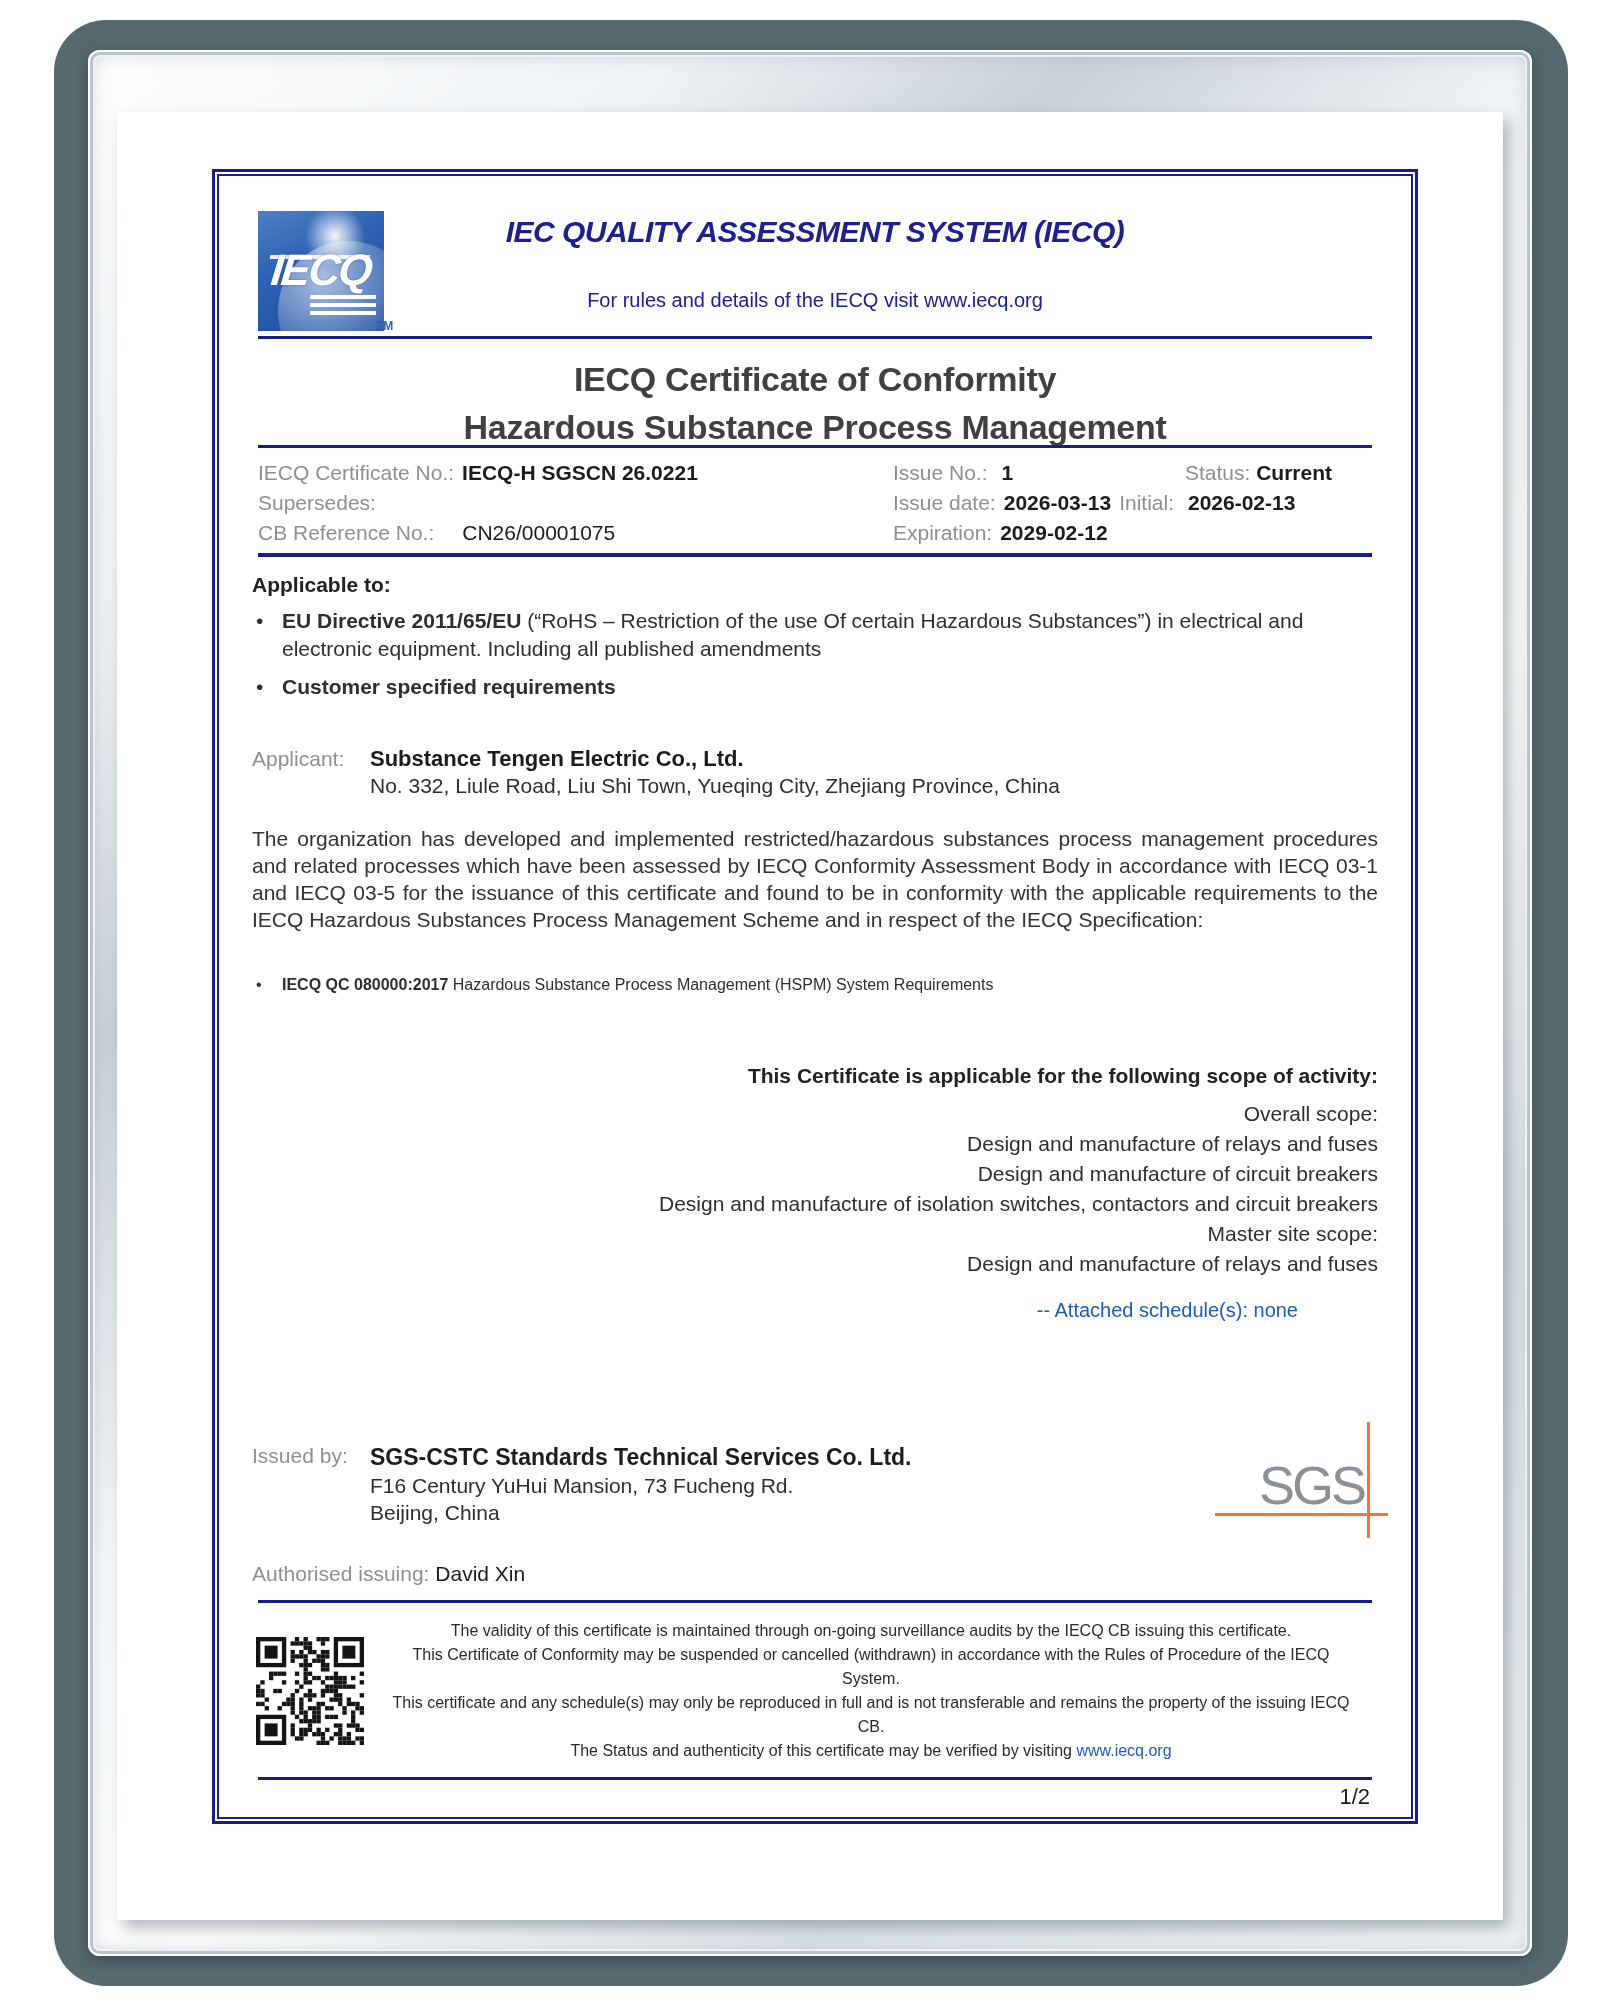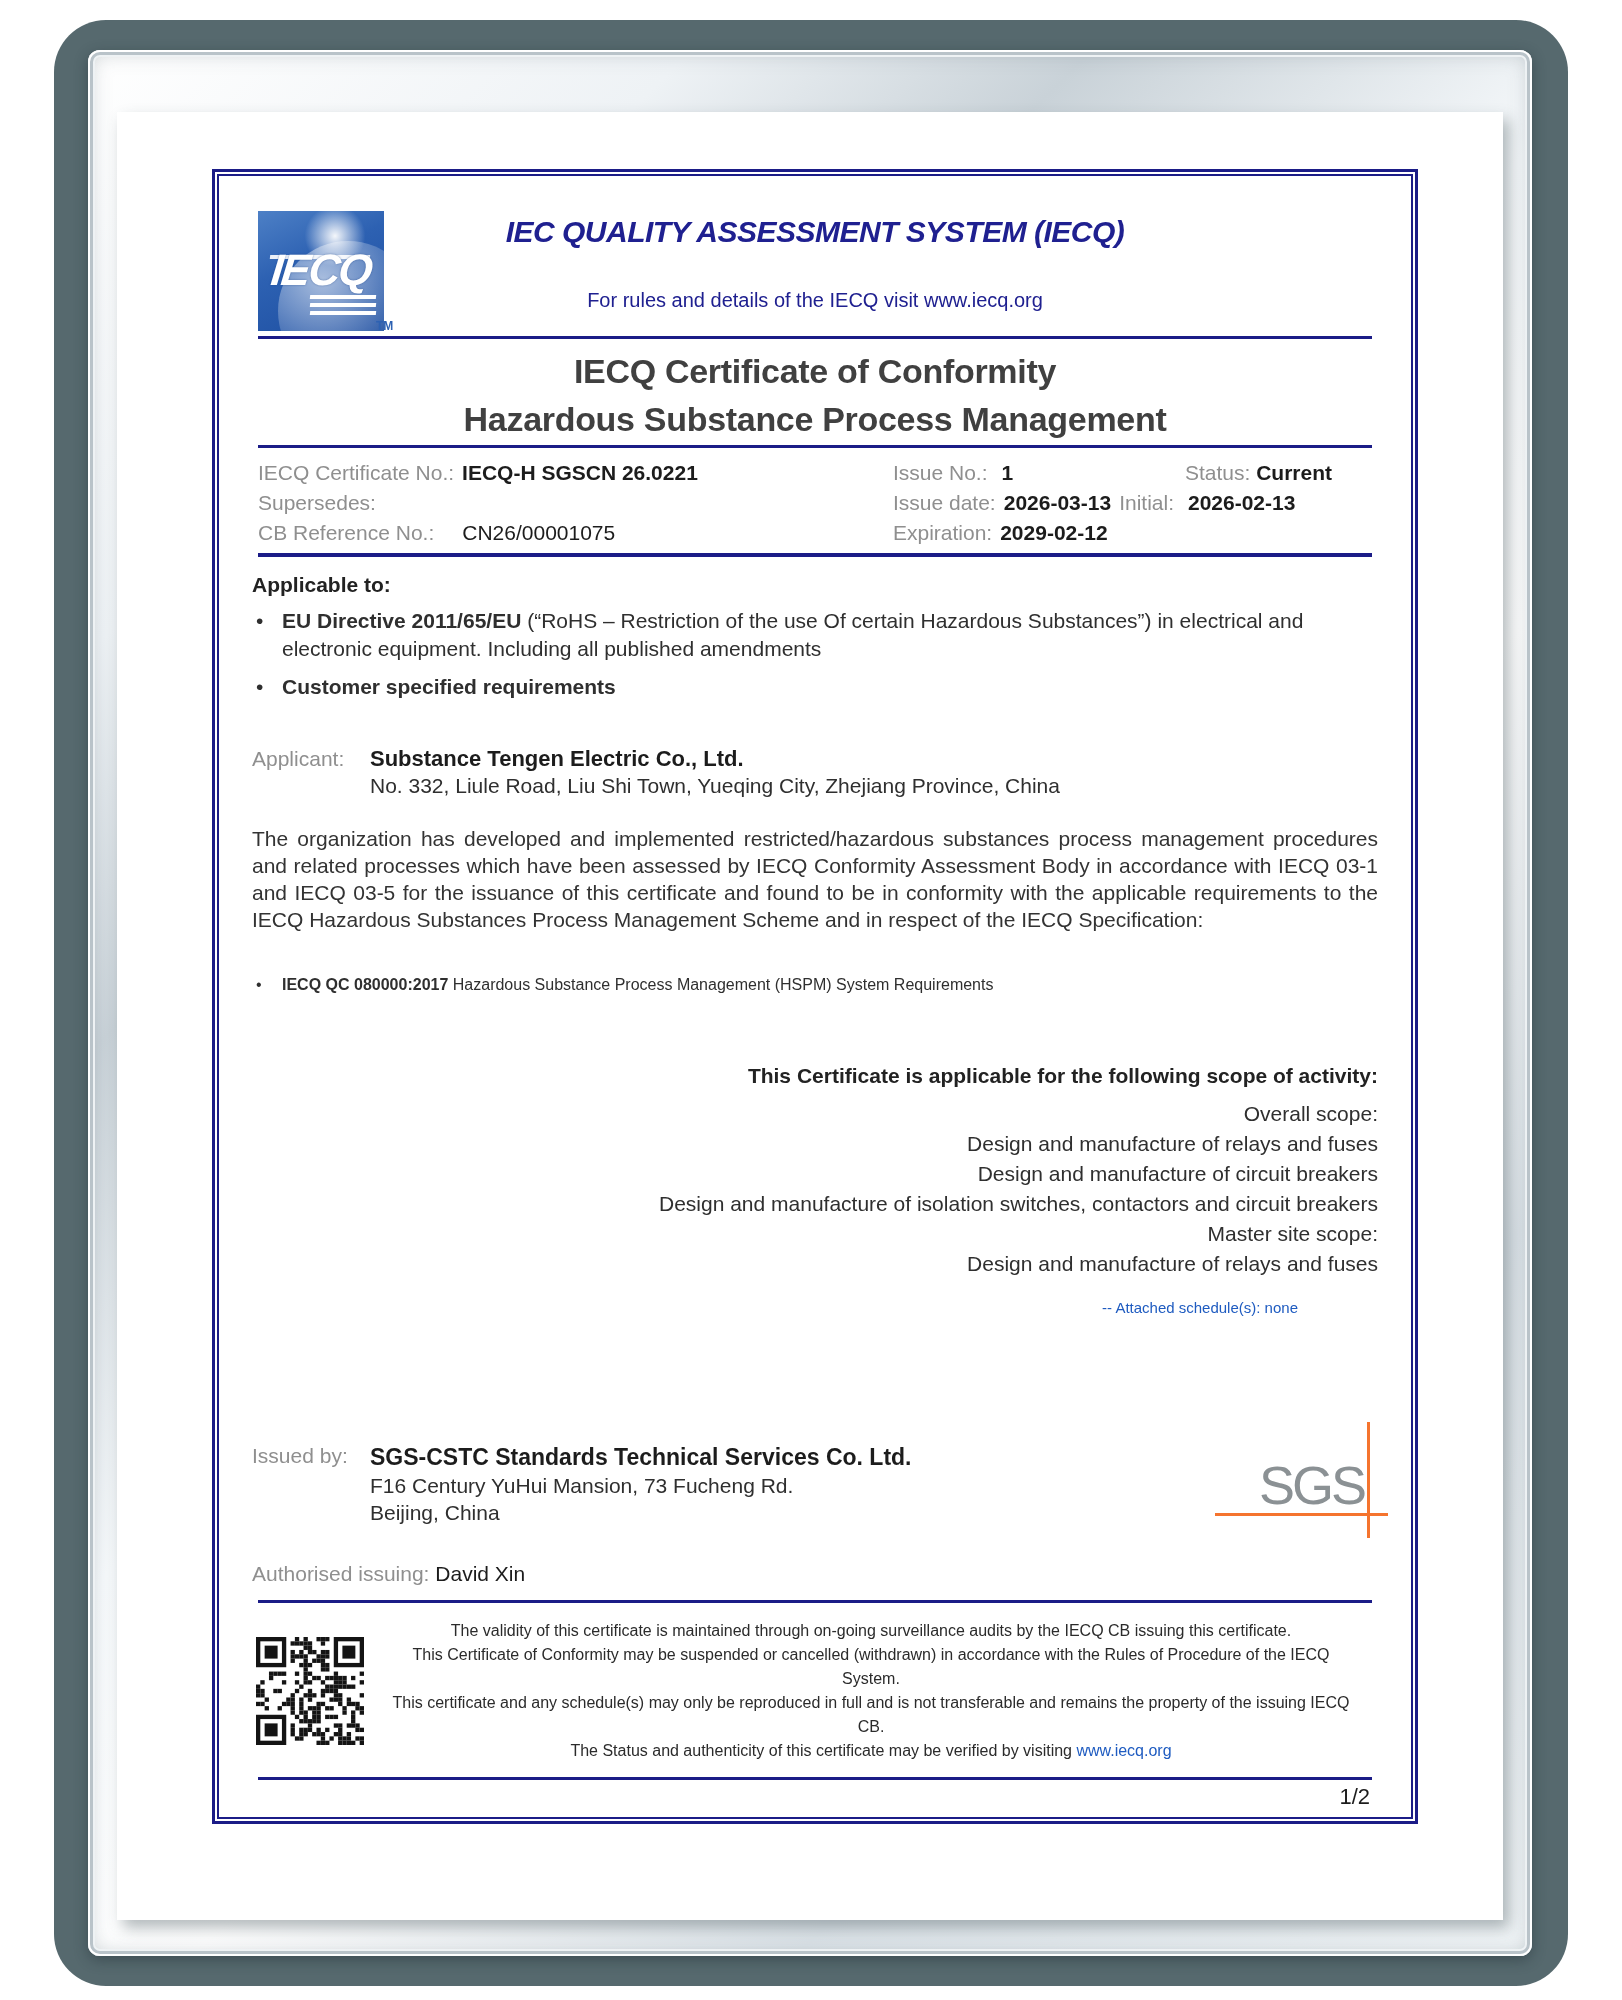--- a/index.html
+++ b/index.html
@@ -64,21 +64,21 @@
   .iecq-logo .s1{left:12px;top:44px;width:100px;opacity:.9;}
   .iecq-logo .s2{left:52px;bottom:32px;width:66px;}
   .iecq-logo .s3{left:52px;bottom:24px;width:66px;}
   .iecq-logo .s4{left:52px;bottom:16px;width:66px;}
   .iecq-tm{position:absolute;left:124px;top:140px;font-size:12px;color:#2d61b2;font-weight:bold;}
   .header .main-title{
     padding-top:36px;font-size:30px;font-weight:bold;color:#1f2090;letter-spacing:-.5px;font-style:italic;
   }
   .header .sub-title{margin-top:40px;font-size:20px;color:#1f2090;}
   
-  .doc-title{height:106px;text-align:center;padding-top:8px;box-sizing:border-box;}
+  .doc-title{height:106px;text-align:center;padding-top:16px;box-sizing:border-box;}
   .doc-title div{font-size:34px;font-weight:bold;color:#404040;line-height:48px;letter-spacing:-.3px;}
   
   .info{padding:10px 6px 8px 6px;height:105px;box-sizing:border-box;font-size:21px;}
   .info .row{display:flex;line-height:30px;}
   .info .left{width:57%;}
   .info .right{width:43%;display:flex;padding-right:40px;box-sizing:border-box;}
   .lbl{color:#8f8f8f;}
   .val{color:#1c1c1c;font-weight:bold;}
   .val.normal{font-weight:normal;}
   .gap8{display:inline-block;width:8px;}
@@ -88,21 +88,21 @@
   .applicable .heading{font-weight:bold;color:#222;}
   .bullet-item{display:flex;margin-top:10px;line-height:28px;}
   .bullet-dot{width:26px;flex:none;text-align:left;padding-left:4px;}
   .applicant{display:flex;margin-top:44px;font-size:21px;line-height:27px;}
   .label-col{width:118px;flex:none;color:#8f8f8f;}
   .applicant .name{font-weight:bold;font-size:22px;color:#1c1c1c;}
   .paragraph{margin-top:26px;font-size:21px;line-height:27px;text-align:justify;color:#333;}
   .spec{margin-top:38px;}
   .scope{margin-top:62px;font-size:21px;line-height:30px;text-align:right;}
   .scope .heading{font-weight:bold;color:#222;margin-bottom:8px;}
-  .attached{margin-top:20px;text-align:right;padding-right:80px;font-size:15px;color:#1e5bc0;}
+  .attached{margin-top:20px;text-align:right;padding-right:80px;font-size:20px;color:#1e5bc0;}
   .flex-spacer{flex:1;}
   
   .issued{display:flex;font-size:21px;line-height:27px;align-items:flex-start;}
   .issued .name{font-weight:bold;font-size:23px;color:#1c1c1c;line-height:30px;}
   .sgs-logo{margin-left:auto;margin-right:4px;position:relative;align-self:center;padding:6px 10px 4px 0;}
   .sgs-text{font-size:54px;font-weight:normal;color:#8b9194;letter-spacing:-3px;line-height:70px;}
   .sgs-vline{position:absolute;right:4px;top:-22px;bottom:-14px;width:3px;background:#f5742e;}
   .sgs-hline{position:absolute;left:-44px;right:-14px;bottom:8px;height:3px;background:#f5742e;}
   .authorised{margin-top:36px;font-size:21px;}
   .authorised .person{color:#1c1c1c;}

